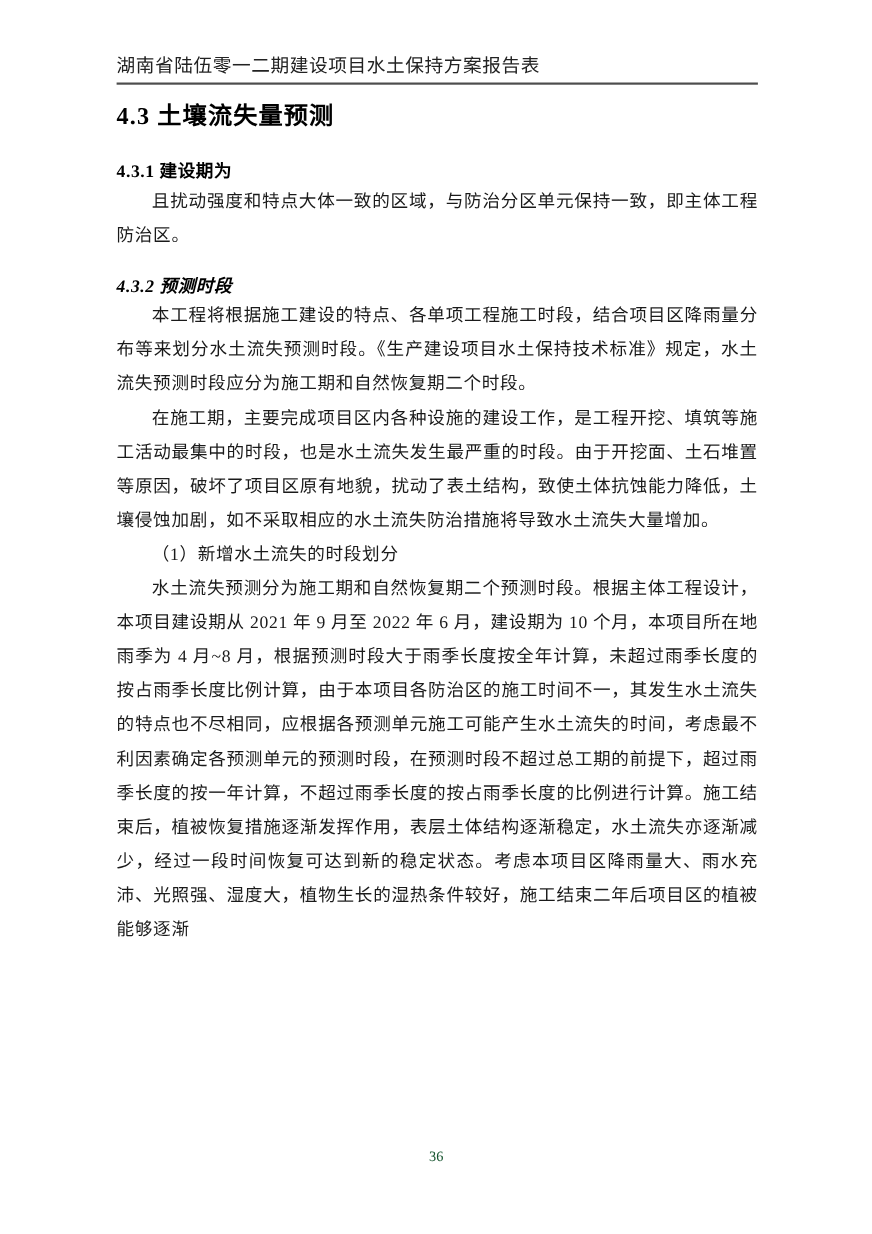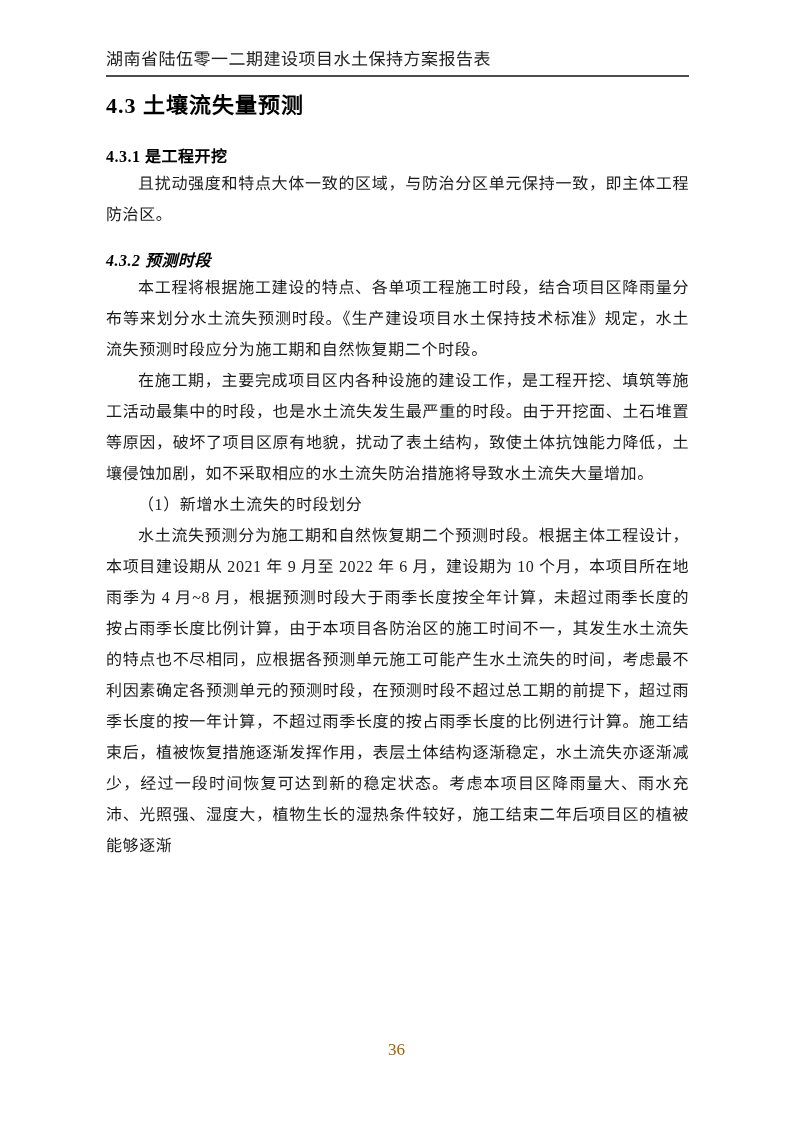--- a/index.html
+++ b/index.html
@@ -69,37 +69,37 @@
     color: #1a1a1a;
   }
   .footer {
     position: absolute;
     left: 0;
     right: 0;
     bottom: 62px;
     text-align: center;
   }
   .page-num {
-    font-size: 17px;
-    color: #a16207;
+    font-size: 13px;
+    color: #14532d;
   }
 </style>
 </head>
 <body>
 
 <div class="page">
 
   <div class="header">
     <div class="header-text">湖南省陆伍零一二期建设项目水土保持方案报告表</div>
   </div>
 
   <div class="doc-body">
     <h1 class="doc-title">4.3 土壤流失量预测</h1>
 
-    <h2 class="sec-heading">4.3.1 是工程开挖</h2>
+    <h2 class="sec-heading">4.3.1 建设期为</h2>
 
 
     <p class="para">且扰动强度和特点大体一致的区域，与防治分区单元保持一致，即主体工程防治区。</p>
 
     <h2 class="sec-heading second">4.3.2 预测时段</h2>
 
     <p class="para">本工程将根据施工建设的特点、各单项工程施工时段，结合项目区降雨量分布等来划分水土流失预测时段。《生产建设项目水土保持技术标准》规定，水土流失预测时段应分为施工期和自然恢复期二个时段。</p>
 
     <p class="para">在施工期，主要完成项目区内各种设施的建设工作，是工程开挖、填筑等施工活动最集中的时段，也是水土流失发生最严重的时段。由于开挖面、土石堆置等原因，破坏了项目区原有地貌，扰动了表土结构，致使土体抗蚀能力降低，土壤侵蚀加剧，如不采取相应的水土流失防治措施将导致水土流失大量增加。</p>
 

